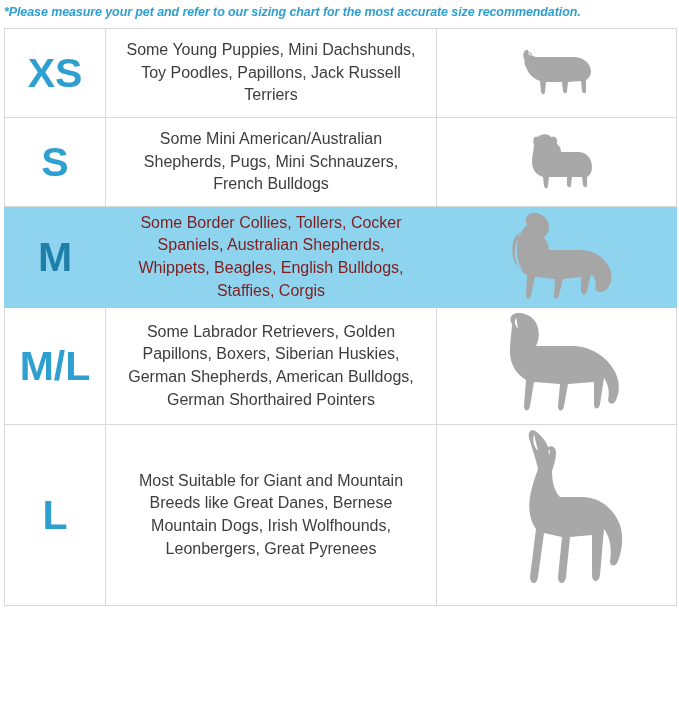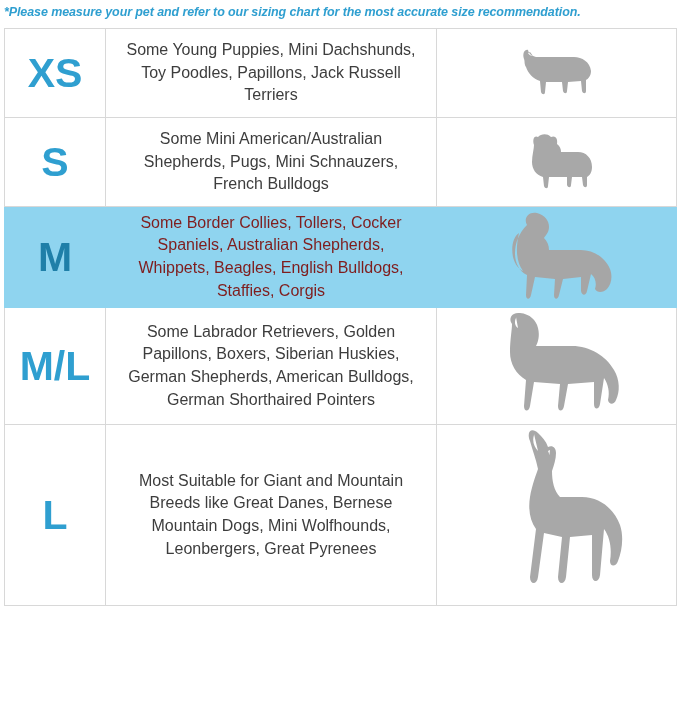--- a/index.html
+++ b/index.html
@@ -147,21 +147,21 @@
             <path class="dog" d="M30 16 C26 10 30 4 38 5 C48 6 54 12 56 20 C58 28 56 34 54 38 L90 38 C108 38 124 48 132 62 C138 72 138 84 134 92 C132 97 127 97 126 92 C128 84 126 76 122 70 L118 96 C117 102 112 102 112 96 L112 74 L86 76 L82 98 C81 104 76 104 76 98 L78 76 L52 74 L48 98 C47 104 42 104 42 98 L44 72 C34 66 28 56 28 44 C28 32 30 22 30 16 Z M34 10 C32 14 33 18 36 20 L34 9 Z"></path>
           </svg>
         </td>
       </tr>
 
       <tr class="row-l">
         <td class="col-size">
           <div class="size-label">L</div>
         </td>
         <td class="col-desc">
-          <div class="desc">Most Suitable for Giant and Mountain Breeds like Great Danes, Bernese Mountain Dogs, Mini Wolfhounds, Leonbergers, Great Pyrenees</div>
+          <div class="desc">Most Suitable for Giant and Mountain Breeds like Great Danes, Bernese Mountain Dogs, Irish Wolfhounds, Leonbergers, Great Pyrenees</div>
         </td>
         <td class="col-img img-cell">
           <svg width="150" height="180" viewBox="0 0 150 180">
             <path class="dog" d="M48 16 C44 6 50 2 56 8 C60 12 64 16 66 22 C70 20 74 22 74 28 C74 34 72 40 70 46 C70 56 72 66 78 72 L100 72 C118 72 132 84 138 100 C142 112 140 126 136 136 C134 142 128 142 128 136 C130 124 128 112 122 104 L118 150 C117 158 110 158 110 150 L110 110 L88 112 L84 152 C83 160 76 160 76 152 L80 112 L62 108 L56 152 C55 160 48 160 48 152 L54 104 C48 96 46 84 48 72 C50 60 54 50 56 44 C54 34 50 24 48 16 Z M52 10 C50 16 52 22 56 26 L52 9 Z M66 26 C68 30 68 36 66 40 L68 25 Z"></path>
           </svg>
         </td>
       </tr>
 
     </tbody>
   </table>

